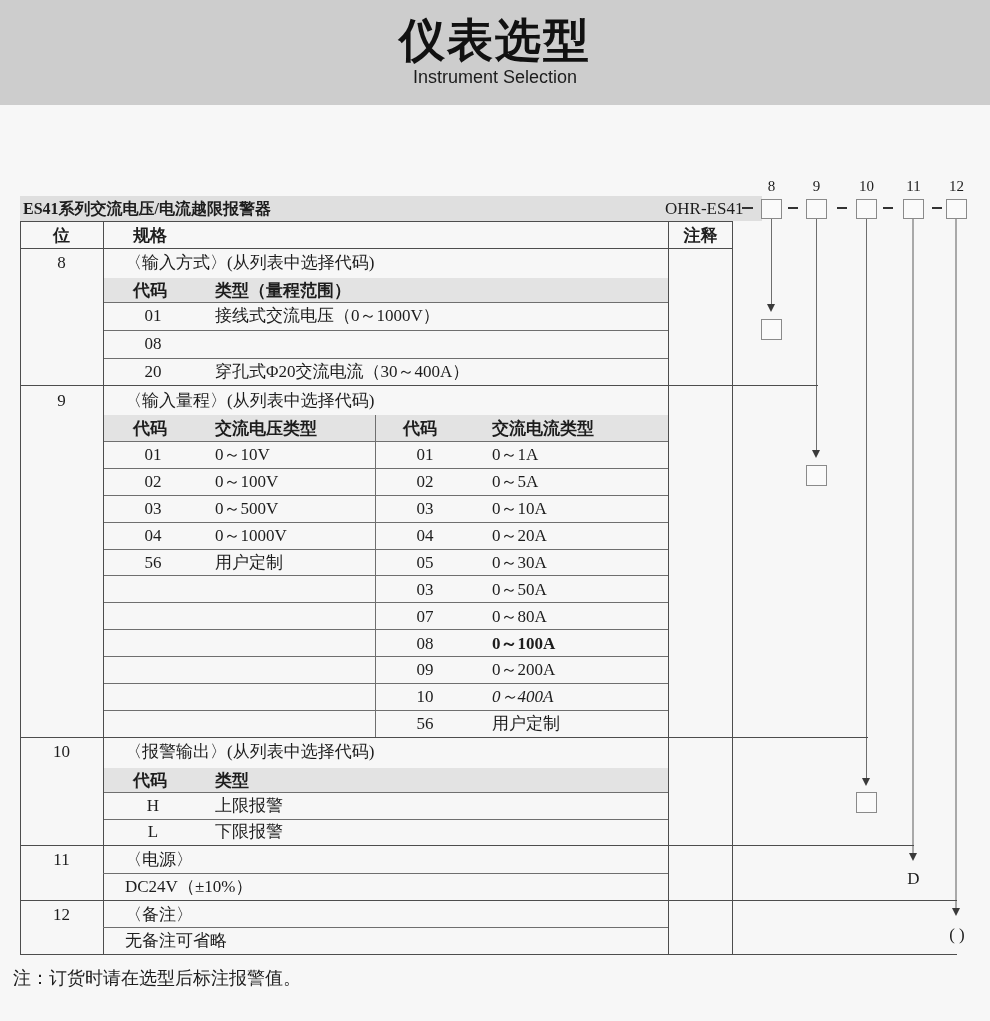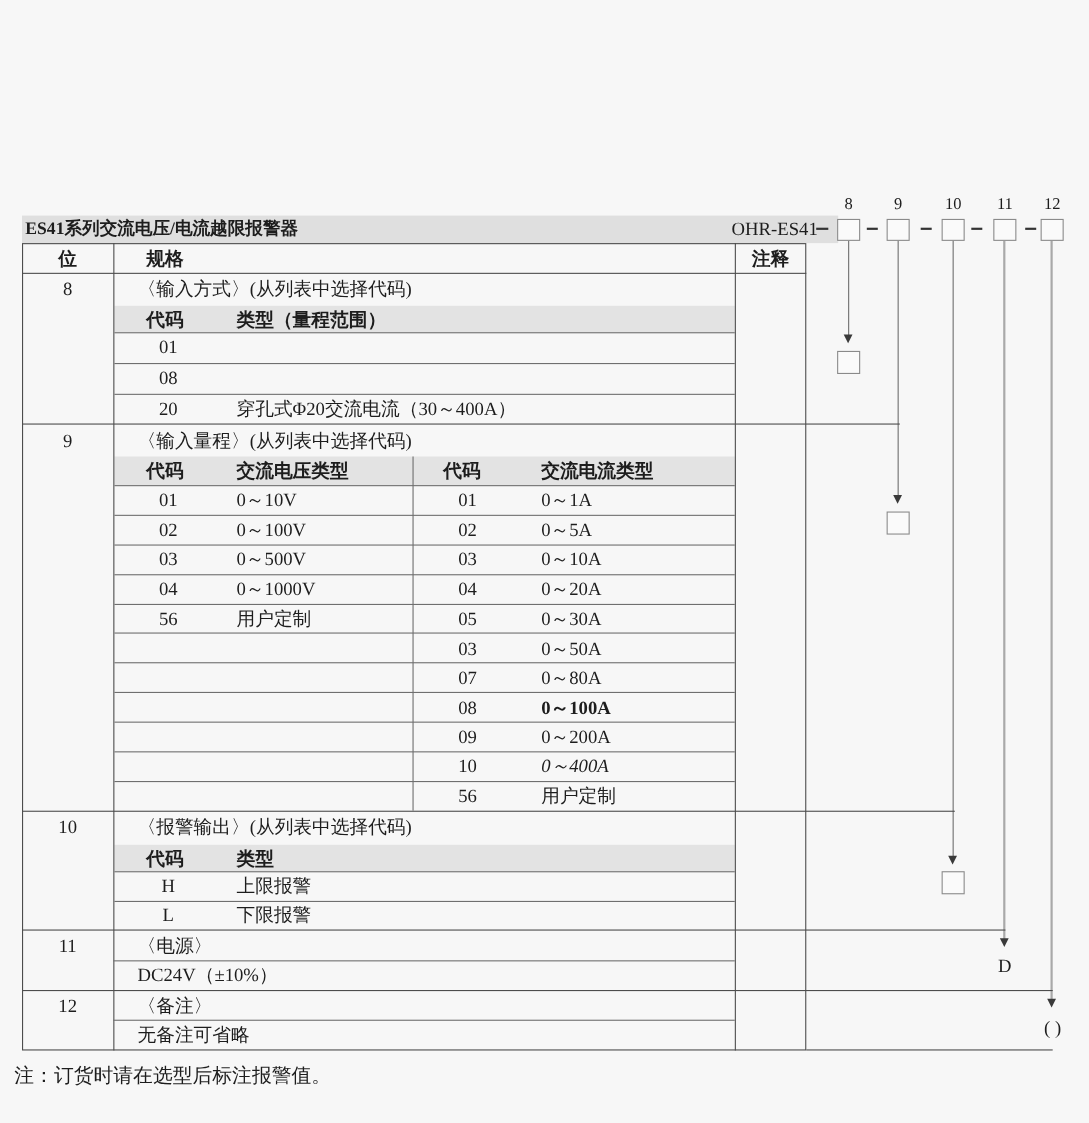--- a/index.html
+++ b/index.html
@@ -32,20 +32,24 @@
   .vlineg{position:absolute;width:2px;background:#a9a9a9;}
   .arr{position:absolute;width:0;height:0;border-left:4px solid transparent;border-right:4px solid transparent;border-top:8px solid #3a3a3a;}
   .legend-code{position:absolute;font-size:17px;line-height:22px;text-align:center;}
   .footnote{position:absolute;left:13px;top:965px;font-size:18px;line-height:26px;white-space:nowrap;}
 </style>
 </head>
 <body>
 
 <div class="page">
 
+  <div class="banner">
+    <h1>仪表选型</h1>
+    <div class="sub">Instrument Selection</div>
+  </div>
 
   <div class="titlebar">
     <span class="pname">ES41系列交流电压/电流越限报警器</span>
     <span class="pmodel">OHR-ES41</span>
   </div>
 
   <div class="digit" style="left:761px;top:177px;">8</div>
   <div class="digit" style="left:806px;top:177px;">9</div>
   <div class="digit" style="left:856px;top:177px;">10</div>
   <div class="digit" style="left:903px;top:177px;">11</div>
@@ -121,20 +125,21 @@
 
   <div class="hdrpos b" style="top:224px;">位</div>
   <div class="c b" style="left:133px;top:224px;">规格</div>
   <div class="c b" style="left:668px;top:224px;width:65px;text-align:center;">注释</div>
 
   <div class="hdrpos" style="top:251px;">8</div>
   <div class="c" style="left:125px;top:251px;">〈输入方式〉(从列表中选择代码)</div>
   <div class="c b" style="left:133px;top:279px;">代码</div>
   <div class="c b" style="left:215px;top:279px;">类型（量程范围）</div>
   <div class="cc" style="left:123px;top:304px;">01</div>
+  <div class="c" style="left:215px;top:304px;">接线式交流电压（0～1000V）</div>
   <div class="cc" style="left:123px;top:332px;">08</div>
   <div class="cc" style="left:123px;top:360px;">20</div>
   <div class="c" style="left:215px;top:360px;">穿孔式Φ20交流电流（30～400A）</div>
 
   <div class="hdrpos" style="top:389px;">9</div>
   <div class="c" style="left:125px;top:389px;">〈输入量程〉(从列表中选择代码)</div>
   <div class="c b" style="left:133px;top:417px;">代码</div>
   <div class="c b" style="left:215px;top:417px;">交流电压类型</div>
   <div class="c b" style="left:403px;top:417px;">代码</div>
   <div class="c b" style="left:492px;top:417px;">交流电流类型</div>

